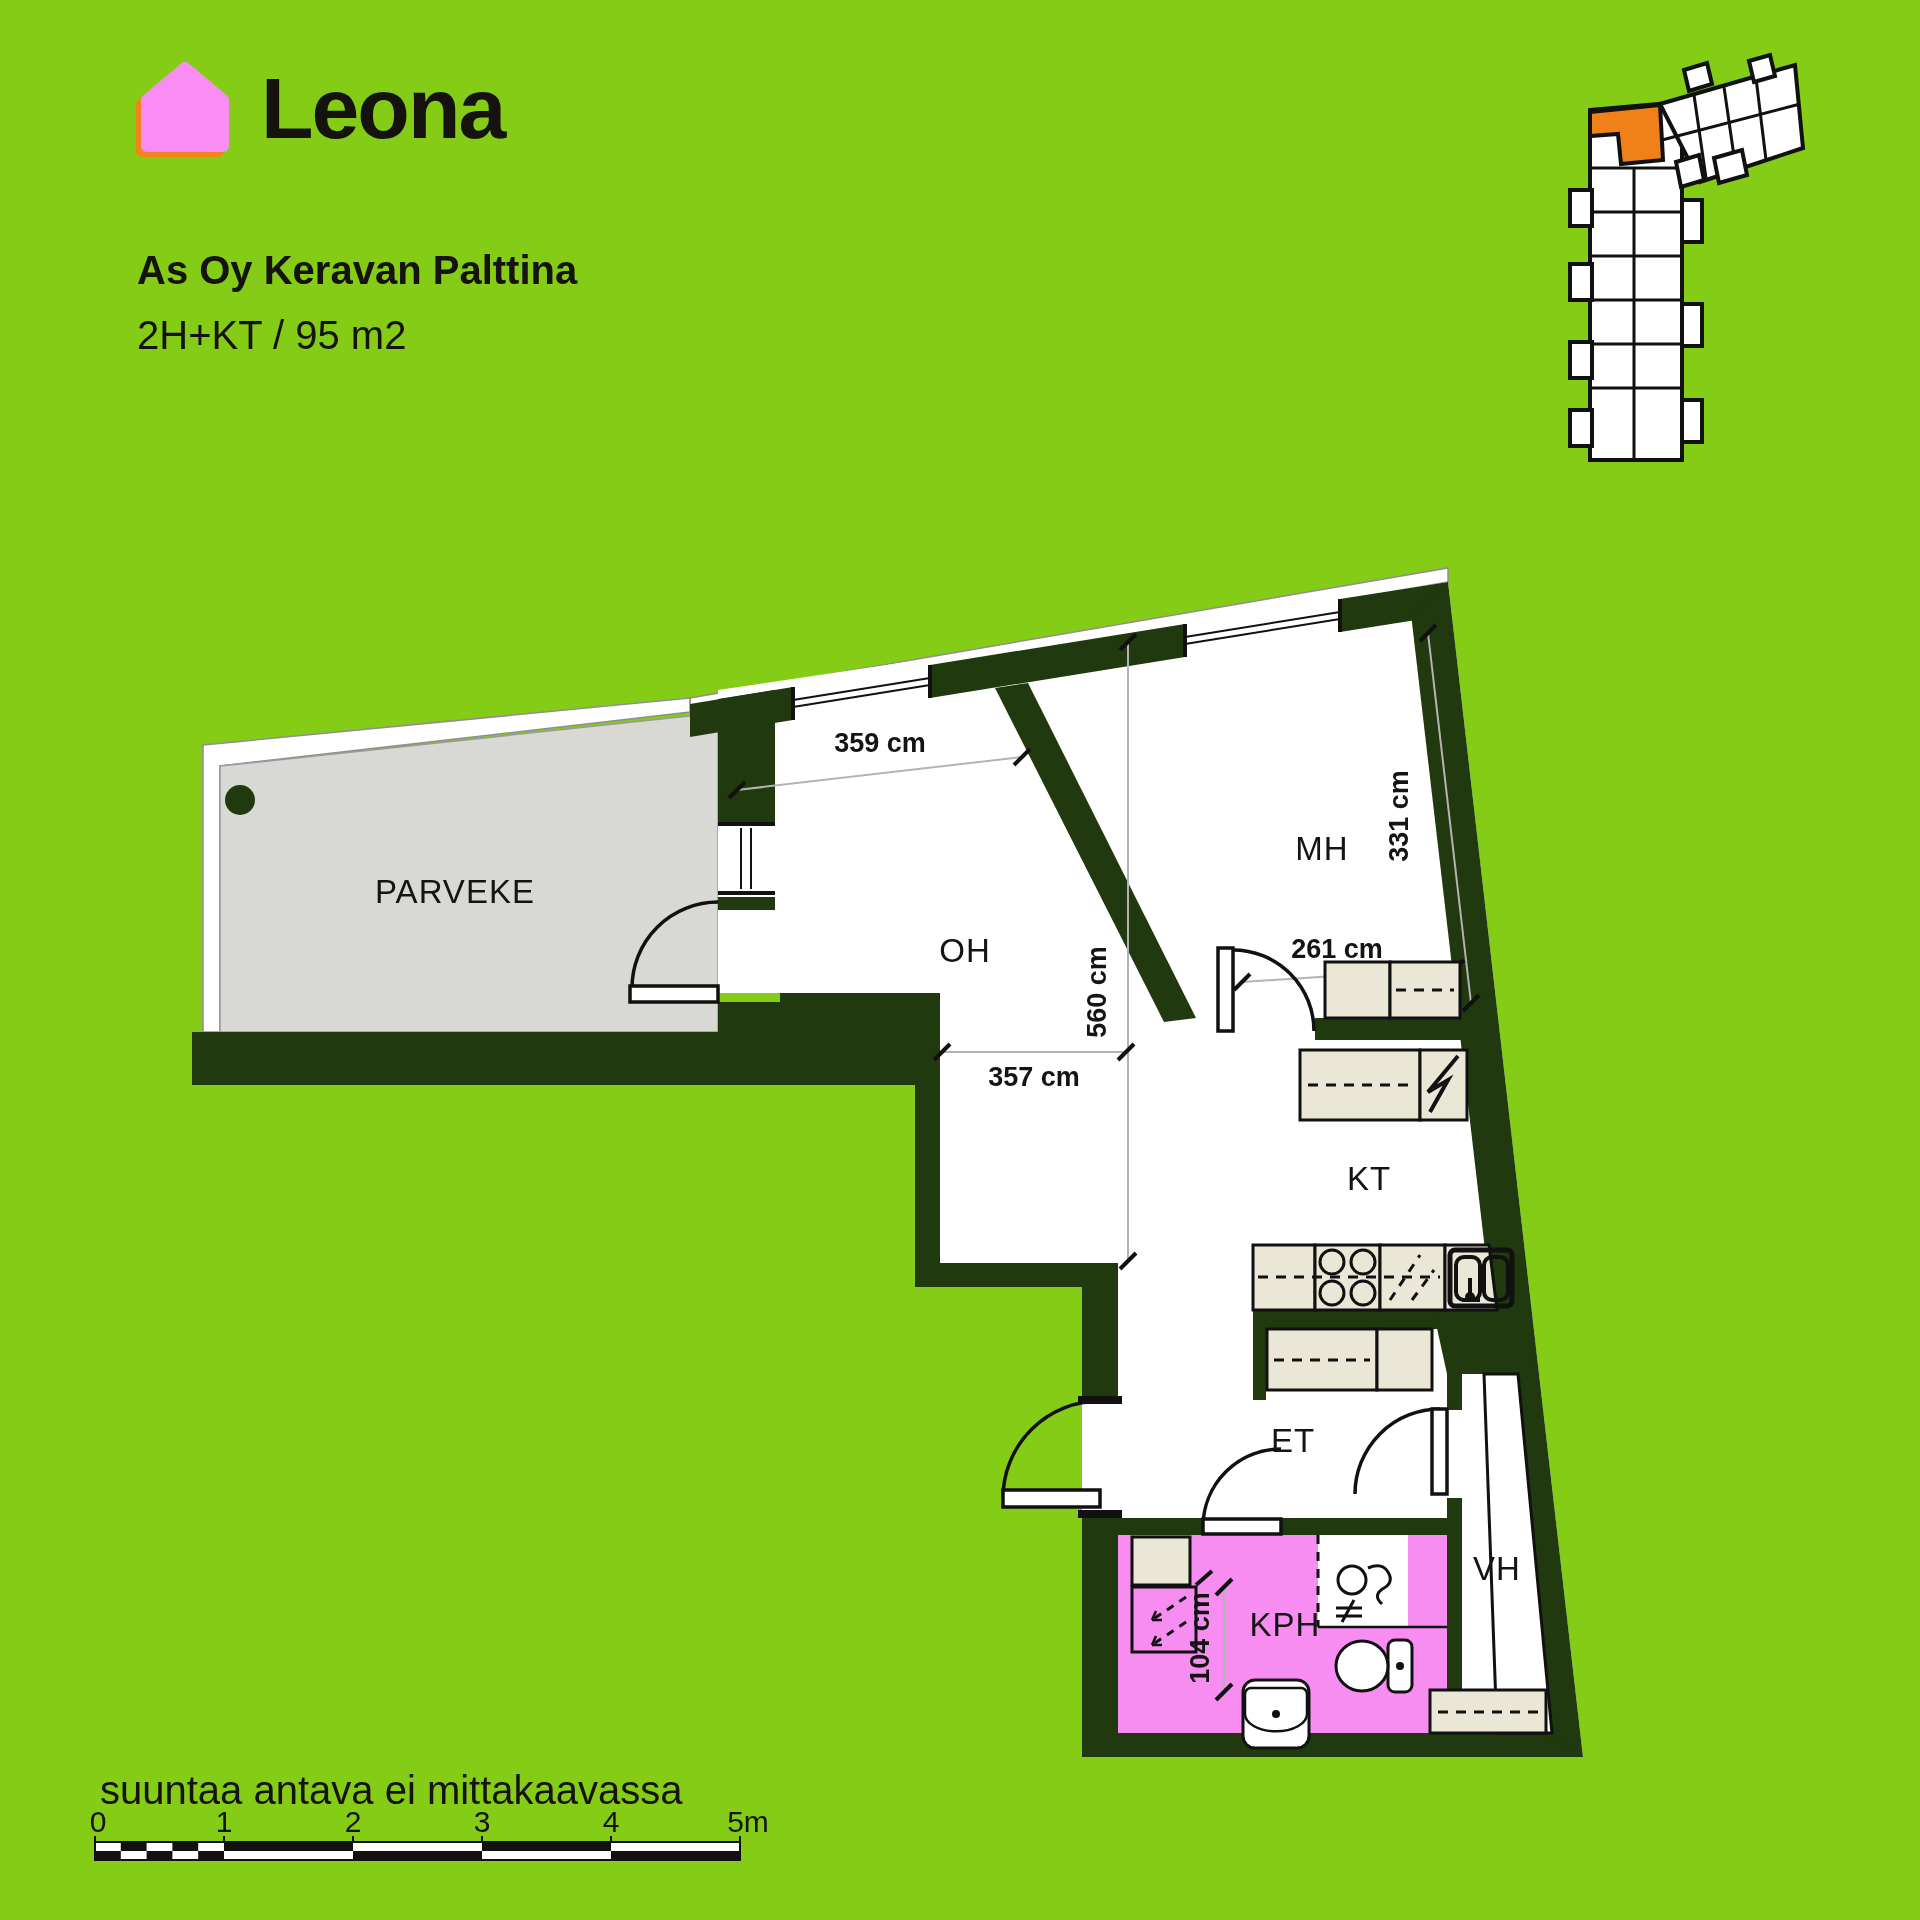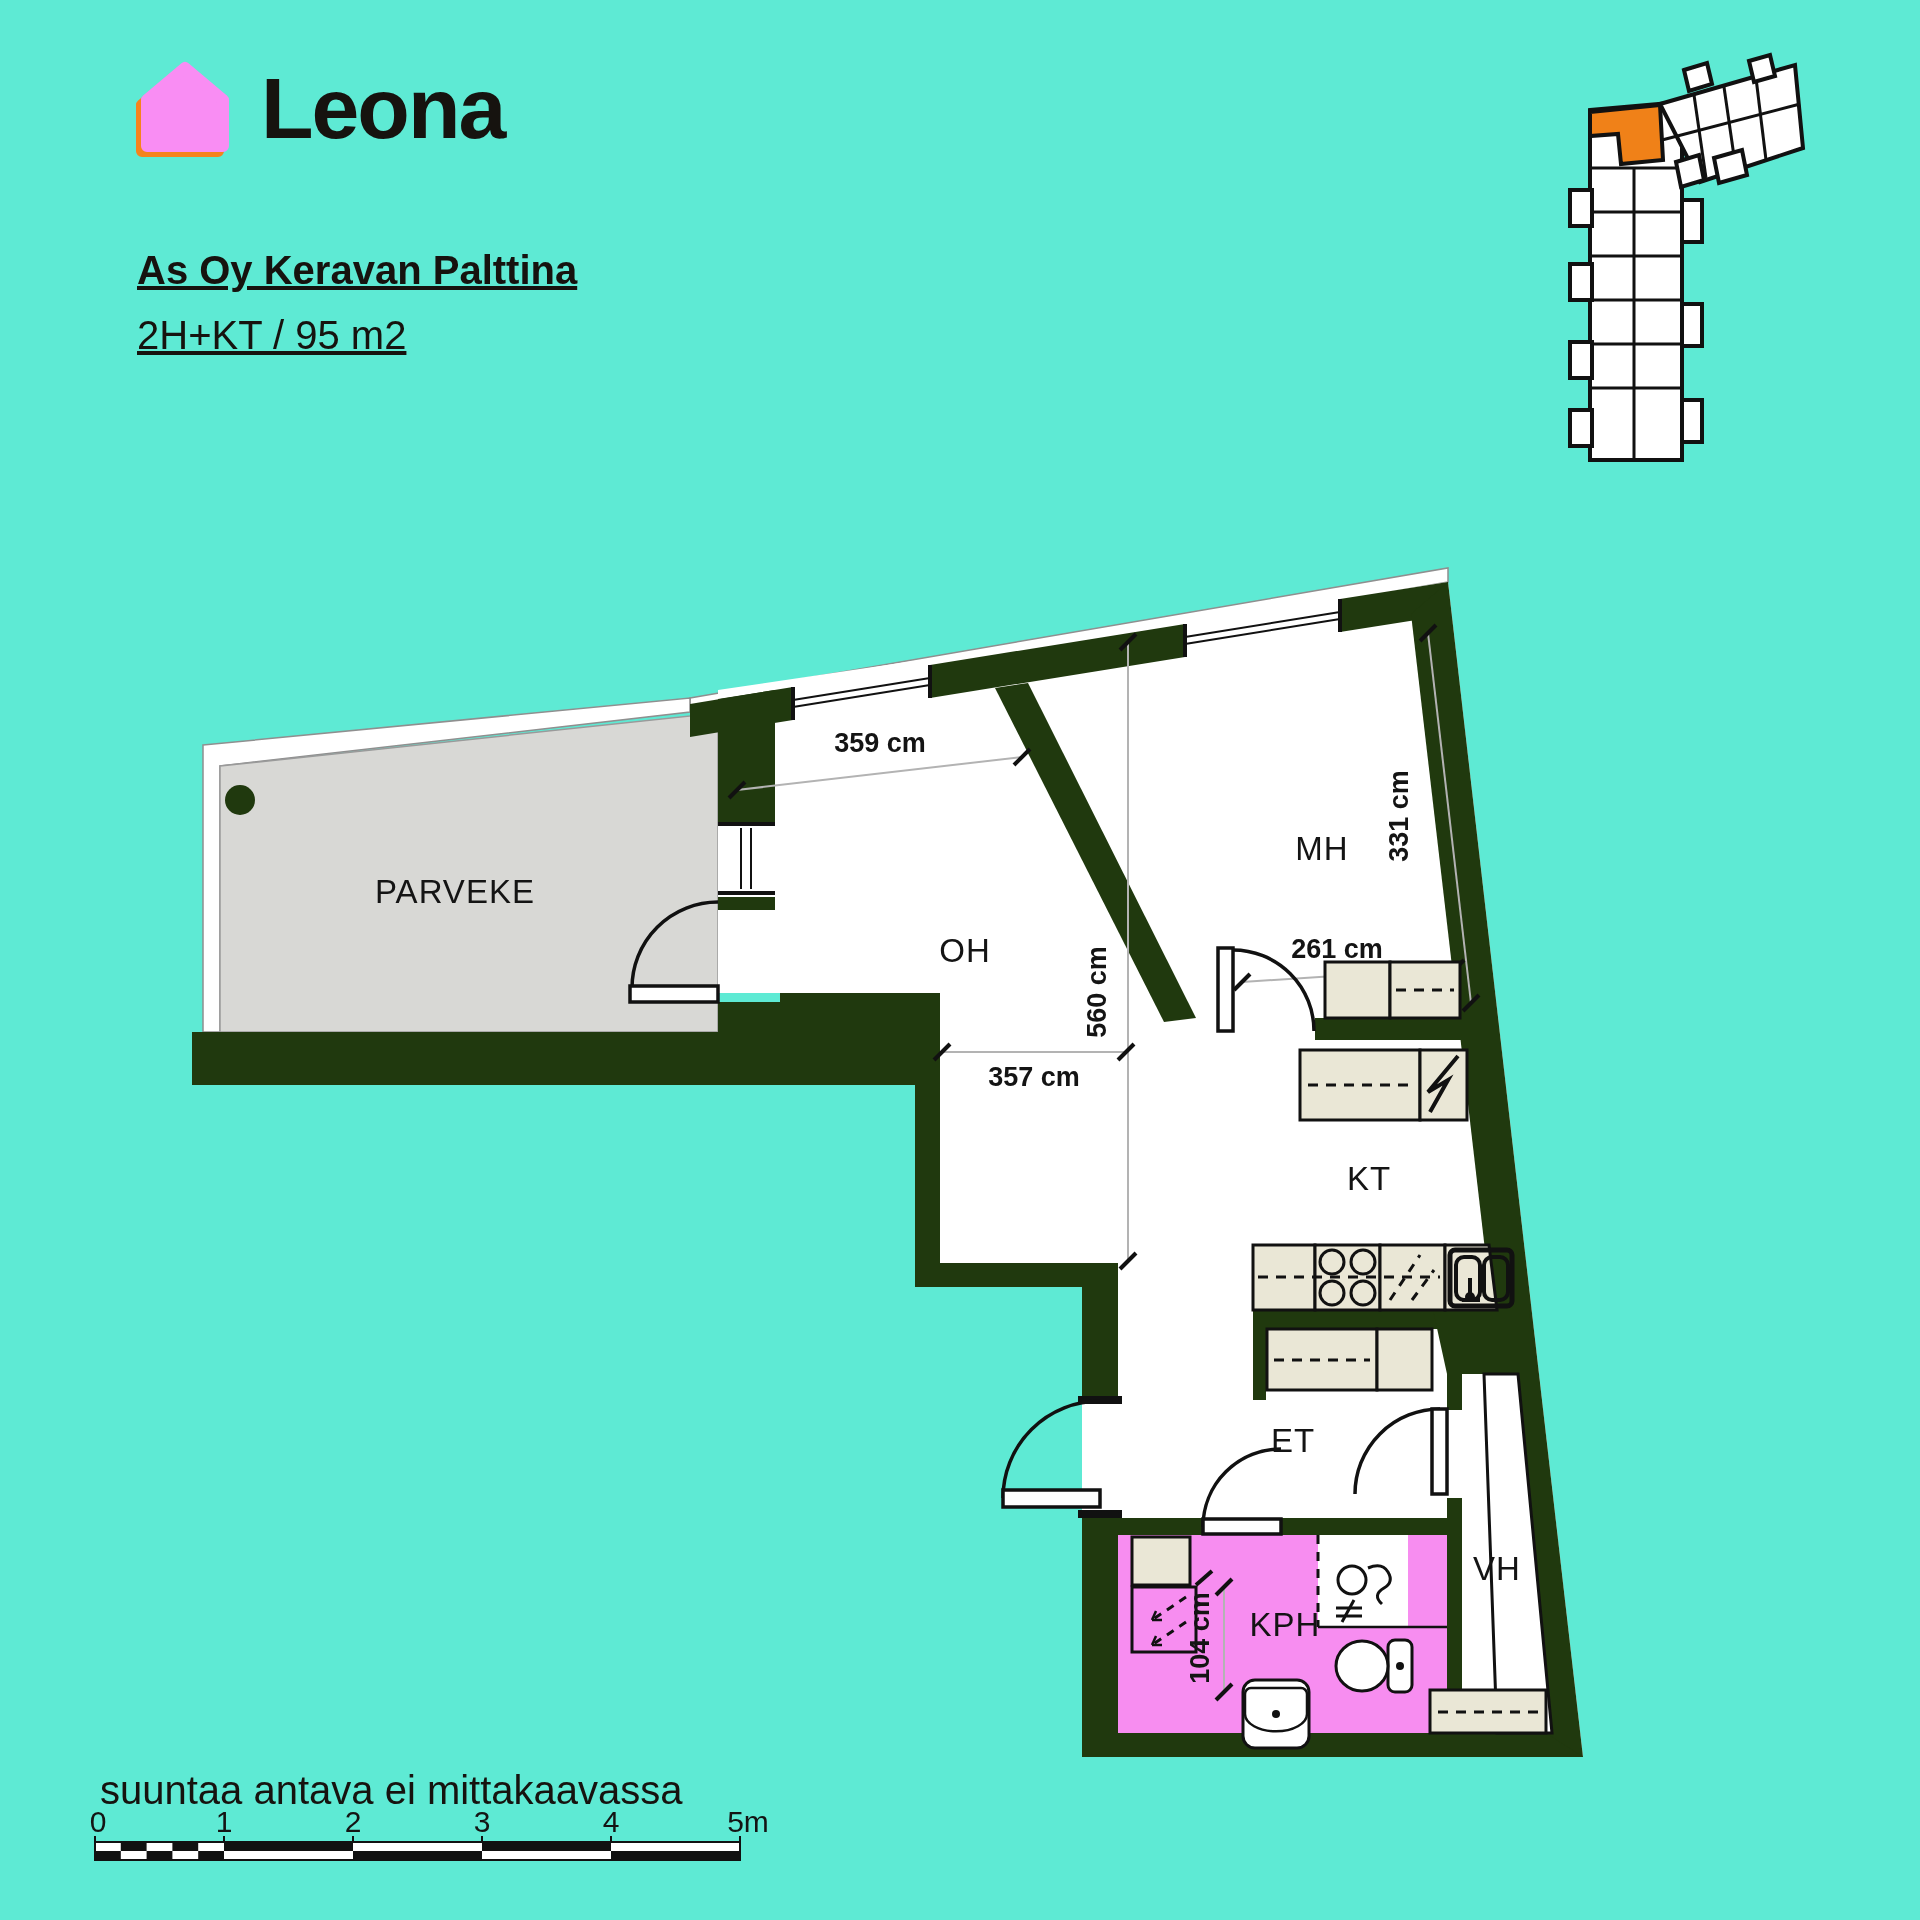--- a/index.html
+++ b/index.html
@@ -1,21 +1,21 @@
 <!DOCTYPE html>
 <html><head>
 <meta charset="utf-8">
 <style>
   html,body{margin:0;padding:0;background:#8a8a8a;}
-  .page{position:relative;width:1920px;height:1920px;background:#5eead4;overflow:hidden;
+  .page{position:relative;width:1920px;height:1920px;background:#84cc16;overflow:hidden;
         font-family:"Liberation Sans", sans-serif;color:#16130f;}
   .abs{position:absolute;}
   .brand-row{left:135px;top:58px;display:flex;align-items:center;gap:26px;}
   .brand-text{font-size:86px;font-weight:700;letter-spacing:-2px;line-height:1;}
-  .head-block{left:137px;top:248px;width:760px;text-decoration:underline;}
+  .head-block{left:137px;top:248px;width:760px;}
   .head-project{font-size:40px;font-weight:700;margin:0 0 20px 0;}
   .head-line{font-size:40px;font-weight:400;margin:0 0 14px 0;}
   .footer-note{left:100px;top:1768px;font-size:40px;font-weight:400;}
   svg text{font-family:"Liberation Sans", sans-serif;fill:#141414;}
   .room-label{font-size:33px;letter-spacing:1px;}
   .dim-label{font-size:27px;font-weight:700;}
   .scale-num{font-size:30px;font-weight:400;}
 </style>
 </head>
 <body>

